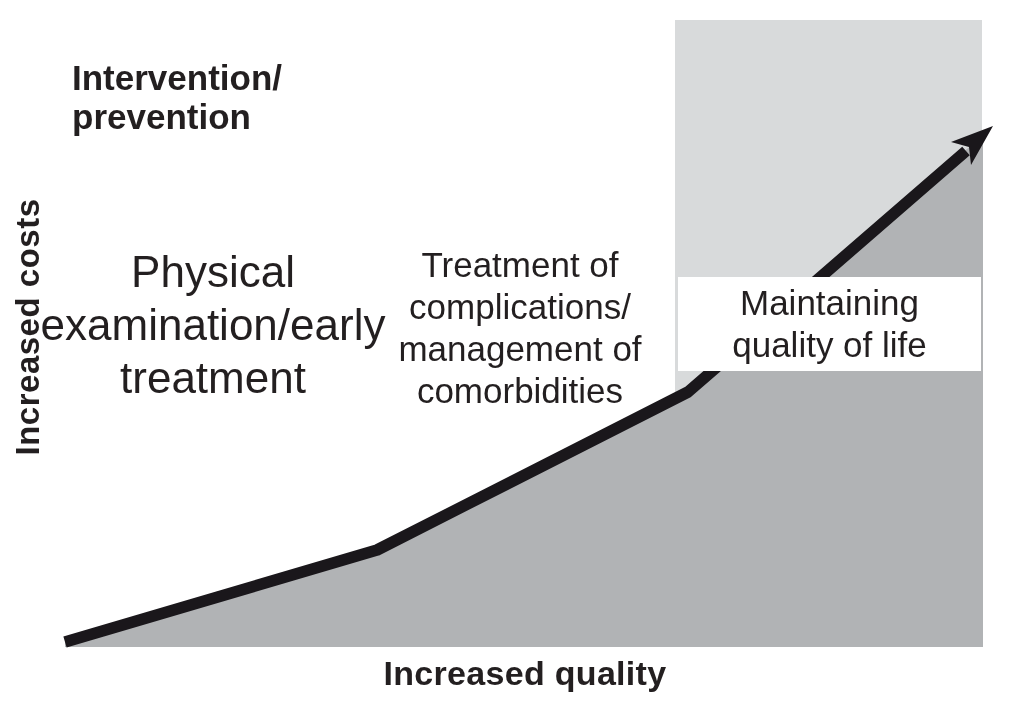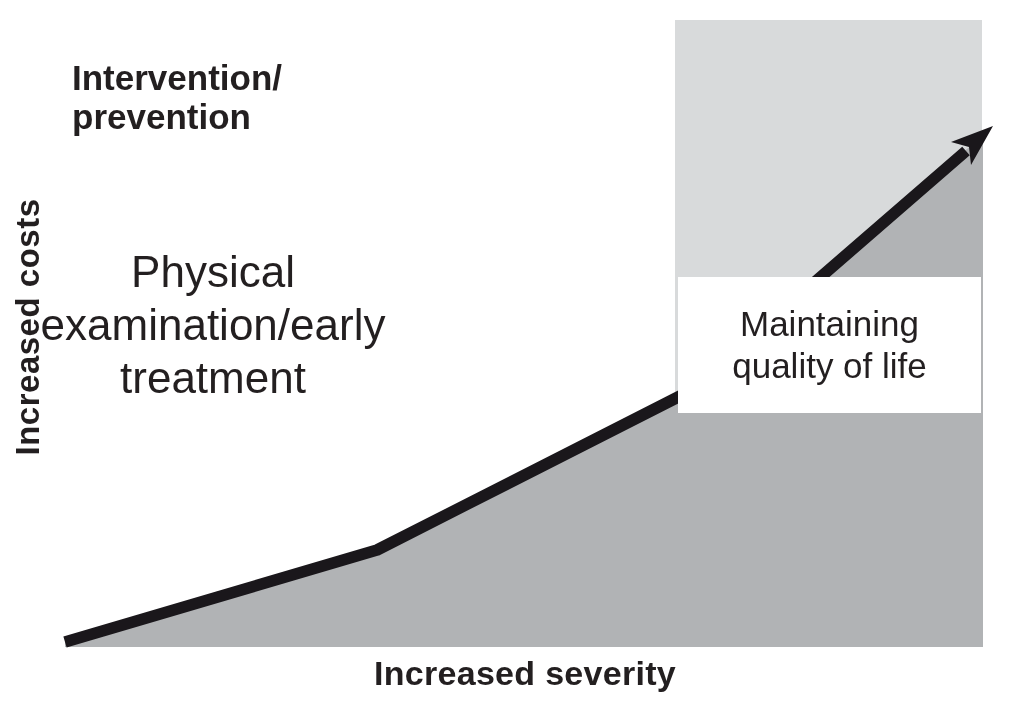--- a/index.html
+++ b/index.html
@@ -61,21 +61,21 @@
     transform: translateX(-50%);
     font-size: 35px;
     line-height: 1.2;
     text-align: center;
   }
   .qol-box {
     position: absolute;
     left: 678px;
     top: 277px;
     width: 303px;
-    height: 136px;
+    height: 94px;
     background: #ffffff;
     display: flex;
     align-items: center;
     justify-content: center;
     text-align: center;
   }
   .qol-box .label {
     position: static;
     font-size: 35px;
     line-height: 1.2;
@@ -105,21 +105,25 @@
   <div class="label lbl-y-axis">Increased costs</div>
 
   <div class="label lbl-intervention">Intervention/
 prevention</div>
 
 
   <div class="label lbl-physical">Physical
 examination/early
 treatment</div>
 
+  <div class="label lbl-treatment">Treatment of
+complications/
+management of
+comorbidities</div>
 
   <div class="qol-box">
     <div class="label">Maintaining
 quality of life</div>
   </div>
 
-  <div class="label lbl-x-axis">Increased severity</div>
+  <div class="label lbl-x-axis">Increased quality</div>
 
 </div>
 
 </body></html>

